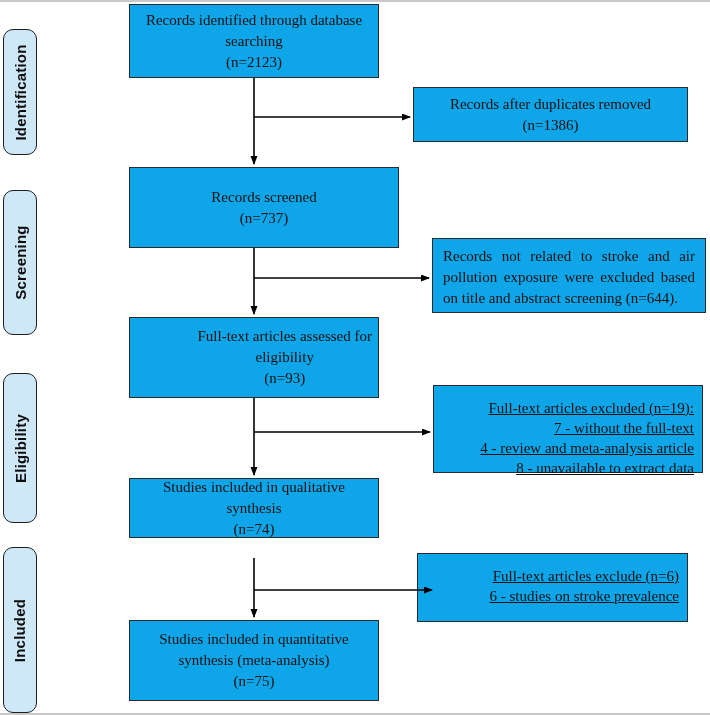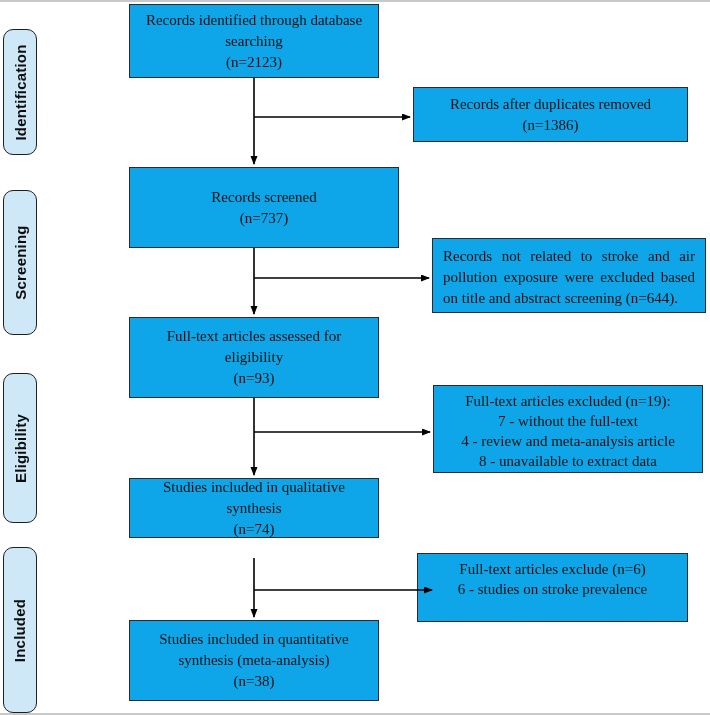--- a/index.html
+++ b/index.html
@@ -54,23 +54,24 @@
   }
   .fbox.center {
     display: flex;
     align-items: center;
     justify-content: center;
     text-align: center;
     padding: 2px 6px;
   }
   .fbox.leftalign {
     display: block;
-    text-align: center;
-    padding: 5px 8px;
+    text-align: right;
+    padding: 12px 8px;
     line-height: 20px;
+    text-decoration: underline;
   }
   .fbox.justify {
     display: block;
     text-align: justify;
     padding: 7px 10px 7px 10px;
     line-height: 21px;
   }
   .pre { white-space: pre-line; }
 
   svg.arrows {
@@ -104,34 +105,34 @@
 
   <div class="fbox center" style="left:129px; top:4px; width:250px; height:74px;">
     <span class="pre">Records identified through database
 searching
 (n=2123)</span>
   </div>
   <div class="fbox center" style="left:129px; top:167px; width:270px; height:81px;">
     <span class="pre">Records screened
 (n=737)</span>
   </div>
-  <div class="fbox center" style="left:129px; top:317px; width:250px; height:81px;">
+  <div class="fbox center" style="left:129px; top:317px; width:250px; height:81px;justify-content:flex-end;">
     <span class="pre">Full-text articles assessed for
 eligibility
 (n=93)</span>
   </div>
   <div class="fbox center" style="left:129px; top:478px; width:250px; height:60px;">
     <span class="pre">Studies included in qualitative
 synthesis
 (n=74)</span>
   </div>
   <div class="fbox center" style="left:129px; top:620px; width:250px; height:81px;">
     <span class="pre">Studies included in quantitative
 synthesis (meta-analysis)
-(n=38)</span>
+(n=75)</span>
   </div>
 
   <div class="fbox center" style="left:413px; top:87px; width:275px; height:55px;justify-content:center;">
     <span class="pre">Records after duplicates removed
 (n=1386)</span>
   </div>
   <div class="fbox justify" style="left:432px; top:238px; width:274px; height:75px;">
     <span>Records not related to stroke and air pollution exposure were excluded based on title and abstract screening (n=644).</span>
   </div>
   <div class="fbox leftalign" style="left:433px; top:385px; width:270px; height:88px;">

